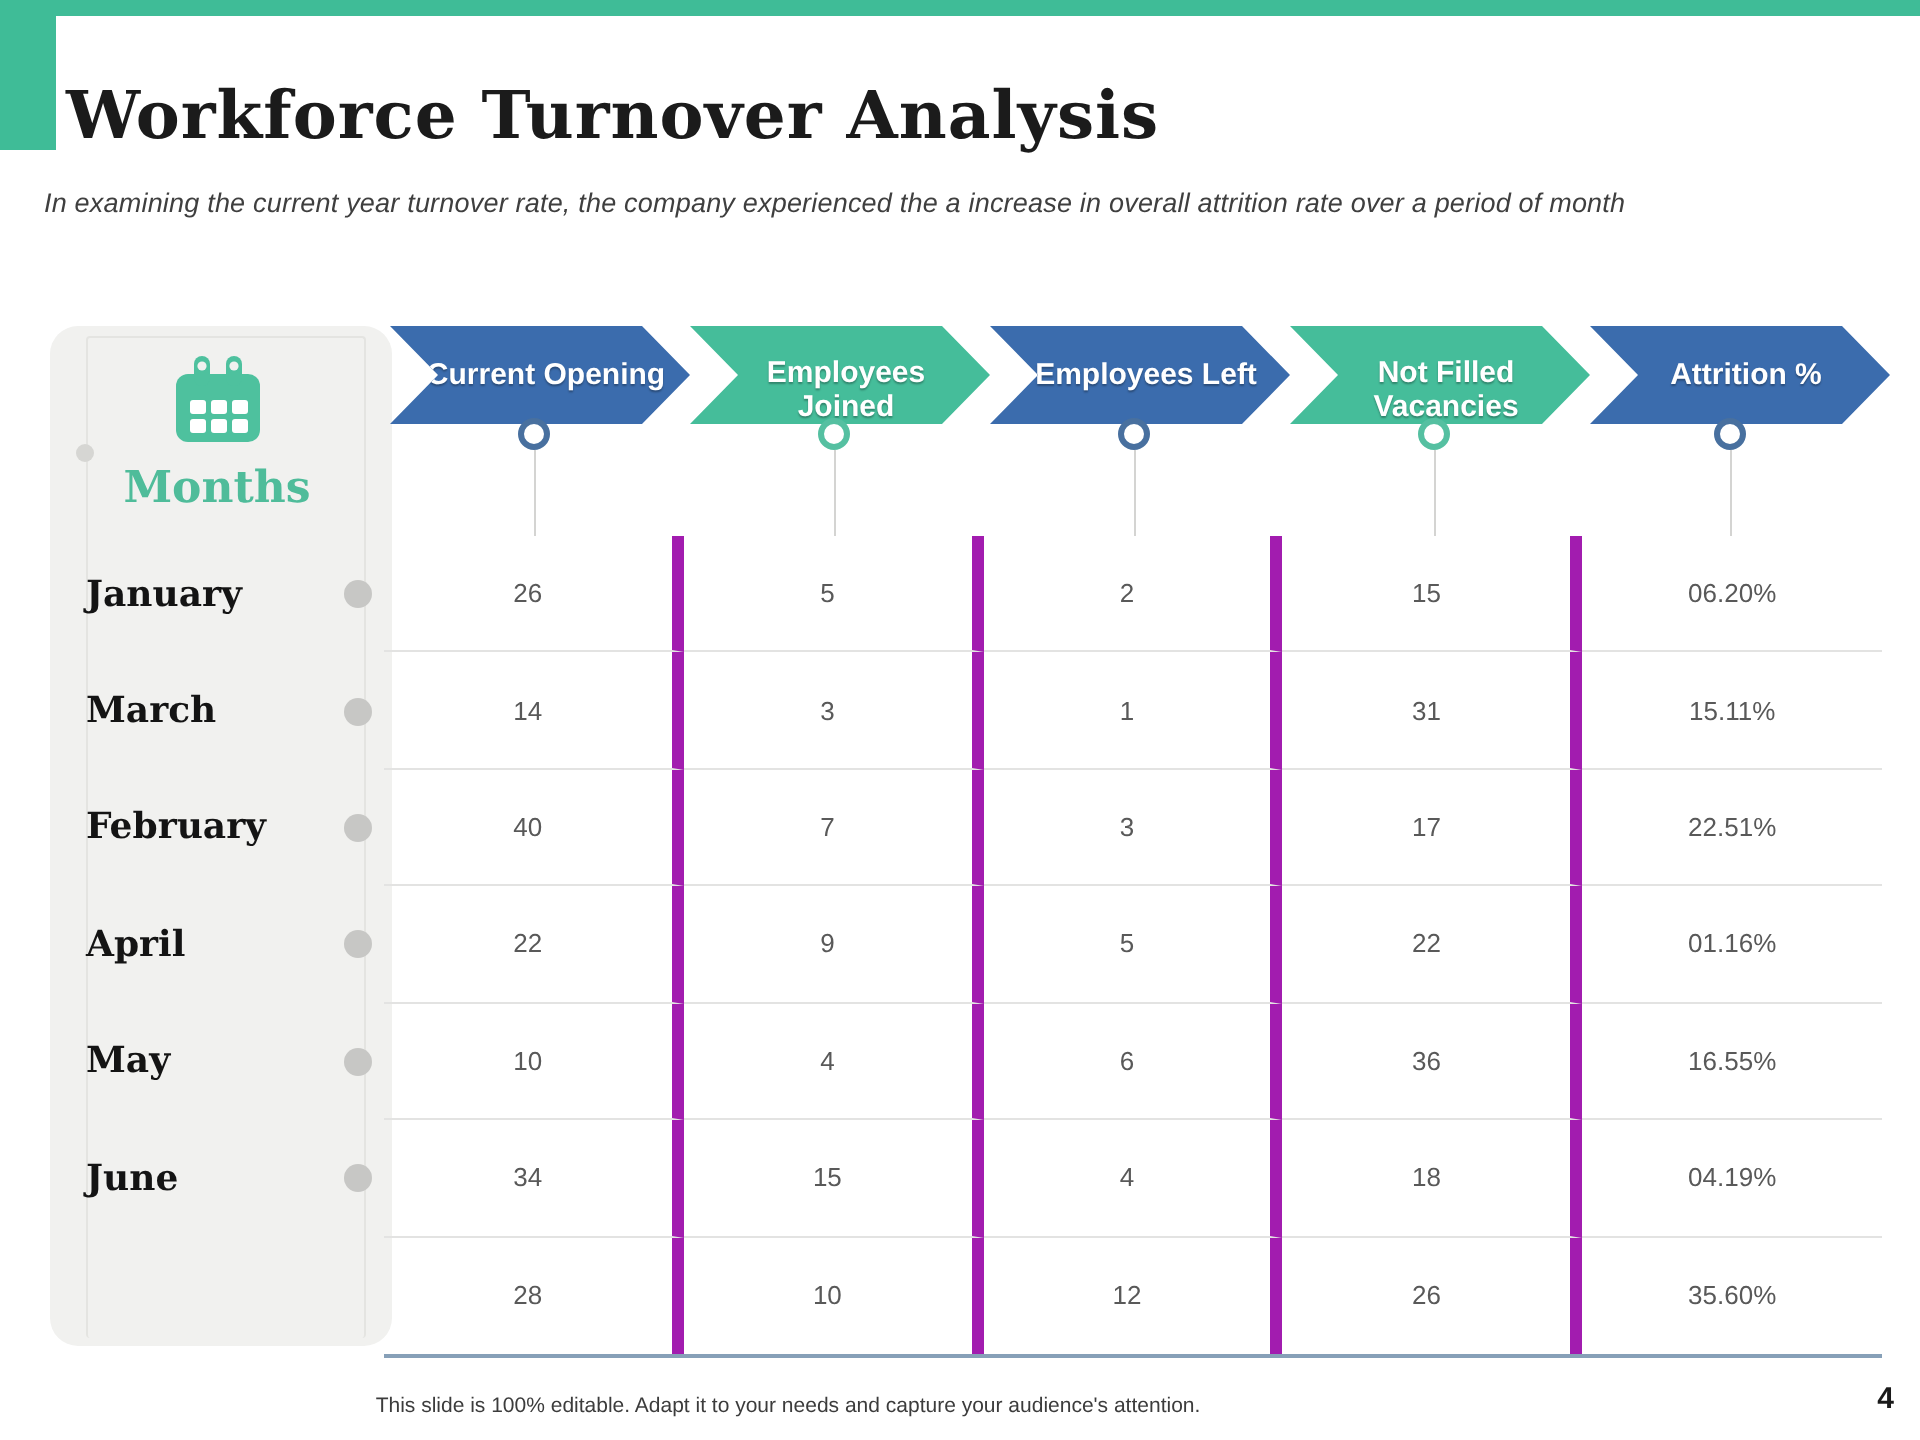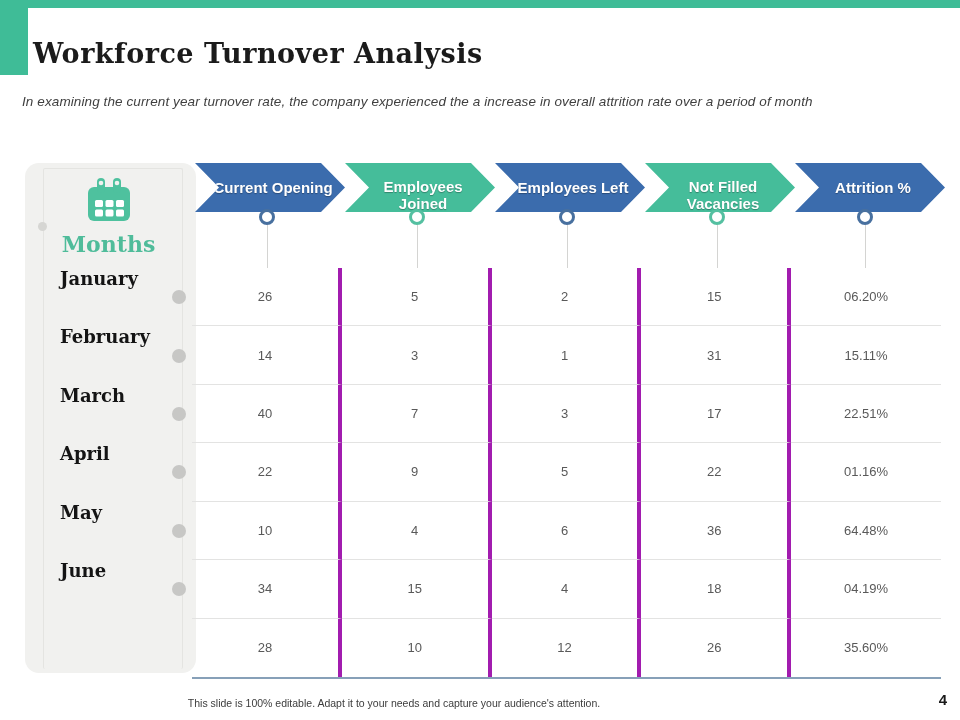--- a/index.html
+++ b/index.html
@@ -6,37 +6,37 @@
   .slide{position:relative;width:960px;height:720px;background:#fff;overflow:hidden;
          font-family:"Liberation Sans",sans-serif;}
 
   
   .topbar{position:absolute;left:0;top:0;width:960px;height:8px;background:#3fbc97;}
   .accent-block{position:absolute;left:0;top:0;width:28px;height:75px;background:#3fbc97;}
 
   
   .title{position:absolute;left:33px;top:38px;width:900px;
          font-family:"DejaVu Serif","Liberation Serif",serif;font-weight:700;
-         font-size:27px;color:#1b1b1b;letter-spacing:.5px;}
+         font-size:33px;color:#1b1b1b;letter-spacing:.5px;}
   .subtitle{position:absolute;left:22px;top:94px;width:900px;font-style:italic;
             font-size:13.5px;color:#3f3f3f;letter-spacing:.1px;}
 
   
   .sidebar{position:absolute;left:25px;top:163px;width:171px;height:510px;
            background:#f1f1ef;border-radius:14px;overflow:hidden;}
   .sel-rect{position:absolute;left:18px;top:5px;width:138px;height:500px;
             border:1px solid #e4e4e1;border-bottom:none;border-radius:2px;}
   .sel-handle{position:absolute;left:13px;top:59px;width:9px;height:9px;border-radius:50%;
               background:#d6d6d3;}
   .cal-wrap{position:absolute;left:0;top:14px;width:167px;text-align:center;}
   .months-label{position:absolute;left:0;top:68px;width:167px;text-align:center;
                 font-family:"DejaVu Serif","Liberation Serif",serif;font-weight:700;
                 font-size:22px;color:#4fbc9a;}
   .month-list{position:absolute;left:0;top:105px;width:167px;}
-  .month-row{position:relative;height:58.4px;display:flex;padding-left:35px;
+  .month-row{position:relative;height:58.4px;display:flex;align-items:center;padding-left:18px;
              box-sizing:border-box;}
   .month-name{font-family:"DejaVu Serif","Liberation Serif",serif;font-weight:700;
               font-size:18px;color:#141414;}
   .month-dot{position:absolute;right:6px;top:50%;margin-top:-7px;width:14px;height:14px;
              border-radius:50%;background:#c7c7c5;}
 
   
   .arrow{position:absolute;top:163px;height:49px;width:150px;display:flex;align-items:center;
          justify-content:center;text-align:center;z-index:2;
          clip-path:polygon(0 0,calc(100% - 24px) 0,100% 50%,calc(100% - 24px) 100%,0 100%,24px 50%);}
@@ -49,21 +49,21 @@
                background:#fff;box-sizing:border-box;z-index:3;}
   .ring-blue{border:3px solid #48709f;}
   .ring-teal{border:3px solid #55c0a1;}
   .conn-line{position:absolute;top:225px;width:1px;height:43px;background:#d4d4d2;z-index:1;}
 
   
   .data-grid{position:absolute;left:192px;top:268px;width:749px;height:409px;
              display:grid;grid-template-columns:repeat(5,1fr);grid-template-rows:repeat(7,1fr);
              border-bottom:2px solid #87a0b8;box-sizing:content-box;}
   .cell{display:flex;align-items:center;justify-content:center;font-size:13px;color:#595959;
-        border-right:4px solid #a21caf;border-bottom:1px solid #e3e3e2;}
+        border-right:6px solid #a21caf;border-bottom:1px solid #e3e3e2;}
   .cell:nth-child(5n){border-right:none;}
   .cell:nth-child(n+31){border-bottom:none;}
 
   
   .footer-note{position:absolute;left:0;top:697px;width:788px;text-align:center;
                font-size:10.5px;color:#3c3c3c;}
   .page-number{position:absolute;right:13px;top:691px;font-size:15px;font-weight:700;color:#1a1a1a;}
 </style>
 </head>
 <body>
@@ -96,25 +96,25 @@
       </svg>
     </div>
     <div class="months-label">Months</div>
 
     <div class="month-list">
       <div class="month-row">
         <span class="month-name">January</span>
         <span class="month-dot"></span>
       </div>
       <div class="month-row">
-        <span class="month-name">February</span>
+        <span class="month-name">March</span>
         <span class="month-dot"></span>
       </div>
       <div class="month-row">
-        <span class="month-name">March</span>
+        <span class="month-name">February</span>
         <span class="month-dot"></span>
       </div>
       <div class="month-row">
         <span class="month-name">April</span>
         <span class="month-dot"></span>
       </div>
       <div class="month-row">
         <span class="month-name">May</span>
         <span class="month-dot"></span>
       </div>
@@ -170,21 +170,21 @@
     <div class="cell">22.51%</div>
     <div class="cell">22</div>
     <div class="cell">9</div>
     <div class="cell">5</div>
     <div class="cell">22</div>
     <div class="cell">01.16%</div>
     <div class="cell">10</div>
     <div class="cell">4</div>
     <div class="cell">6</div>
     <div class="cell">36</div>
-    <div class="cell">64.48%</div>
+    <div class="cell">16.55%</div>
     <div class="cell">34</div>
     <div class="cell">15</div>
     <div class="cell">4</div>
     <div class="cell">18</div>
     <div class="cell">04.19%</div>
     <div class="cell">28</div>
     <div class="cell">10</div>
     <div class="cell">12</div>
     <div class="cell">26</div>
     <div class="cell">35.60%</div>

